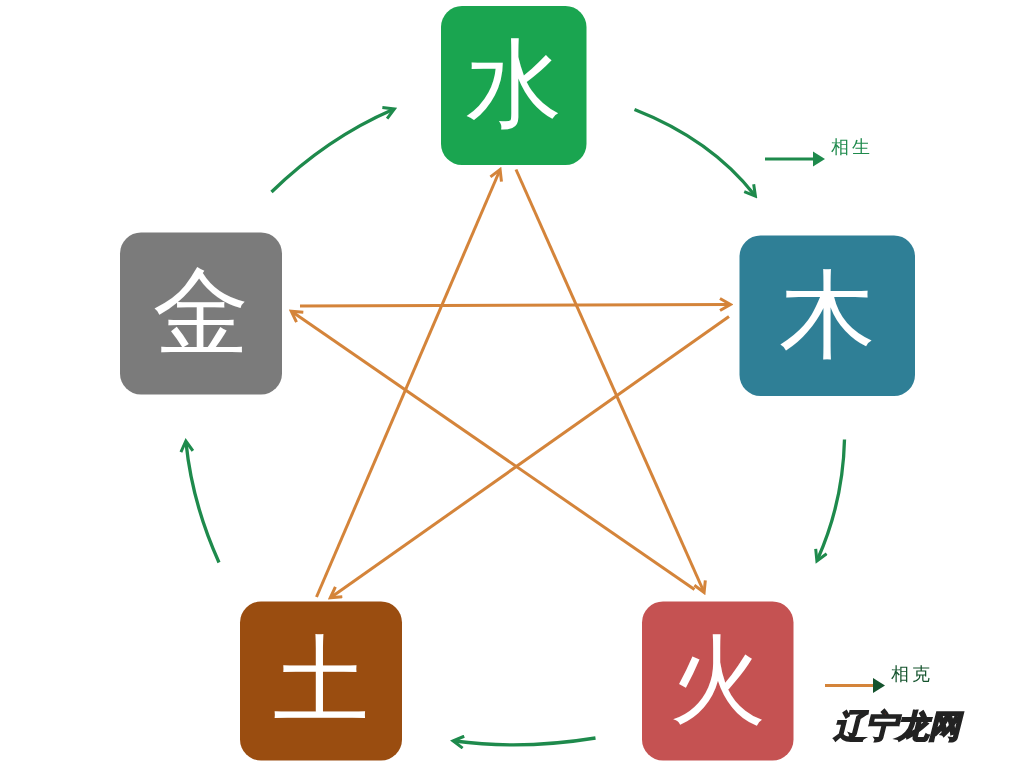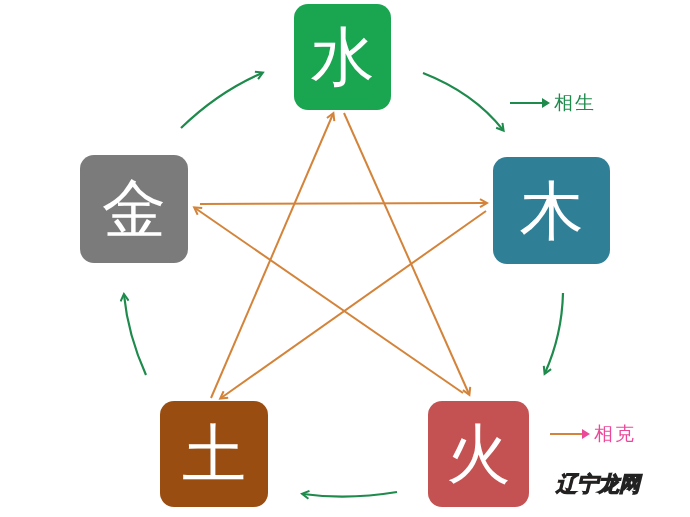--- a/index.html
+++ b/index.html
@@ -3,21 +3,21 @@
   <meta charset="utf-8">
   <style>
     html, body { margin: 0; padding: 0; background: #ffffff; }
     body { width: 690px; height: 517px; position: relative; overflow: hidden; font-family: "DejaVu Serif", serif; }
     svg.lines { position: absolute; left: 0; top: 0; }
     .element-box {
       position: absolute; border-radius: 14px;
       display: flex; align-items: center; justify-content: center;
       color: #ffffff; font-family: "DejaVu Serif", serif; font-size: 64px; line-height: 1;
     }
-    .legend { position: absolute; display: flex; align-items: center; font-family: "DejaVu Sans", sans-serif; font-size: 19px; letter-spacing: 2px; }
+    .legend { position: absolute; display: flex; align-items: flex-end; font-family: "DejaVu Sans", sans-serif; font-size: 12px; letter-spacing: 2px; }
     .legend .arrow { display: inline-block; position: relative; width: 38px; height: 2px; margin-right: 6px; }
     .legend .arrow::after {
       content: ""; position: absolute; right: -2px; top: -4px;
       border-left: 8px solid currentColor; border-top: 5px solid transparent; border-bottom: 5px solid transparent;
     }
     .watermark {
       position: absolute; left: 556px; top: 470px; font-family: "DejaVu Sans", sans-serif; font-weight: bold; font-size: 21px;
       letter-spacing: 0px;
       font-style: italic;
     }
@@ -72,20 +72,20 @@
 
 <div class="element-box" style="left:80px; top:155px; width:108px; height:108px; background:#7b7b7b;">
   <span>金</span>
 </div>
 
 <div class="legend" style="left:510px; top:90px; color:#1e8a4c;">
   <span class="arrow" style="background:#1e8a4c;"></span>
   <span>相生</span>
 </div>
 
-<div class="legend" style="left:550px; top:421px; color:#ec4899;">
+<div class="legend" style="left:550px; top:441px; color:#14532d;">
   <span class="arrow" style="background:#d4843a;"></span>
   <span>相克</span>
 </div>
 
 <div class="watermark">
   <span class="wm-red">辽宁</span><span class="wm-white">龙网</span>
 </div>
 
 </body></html>

